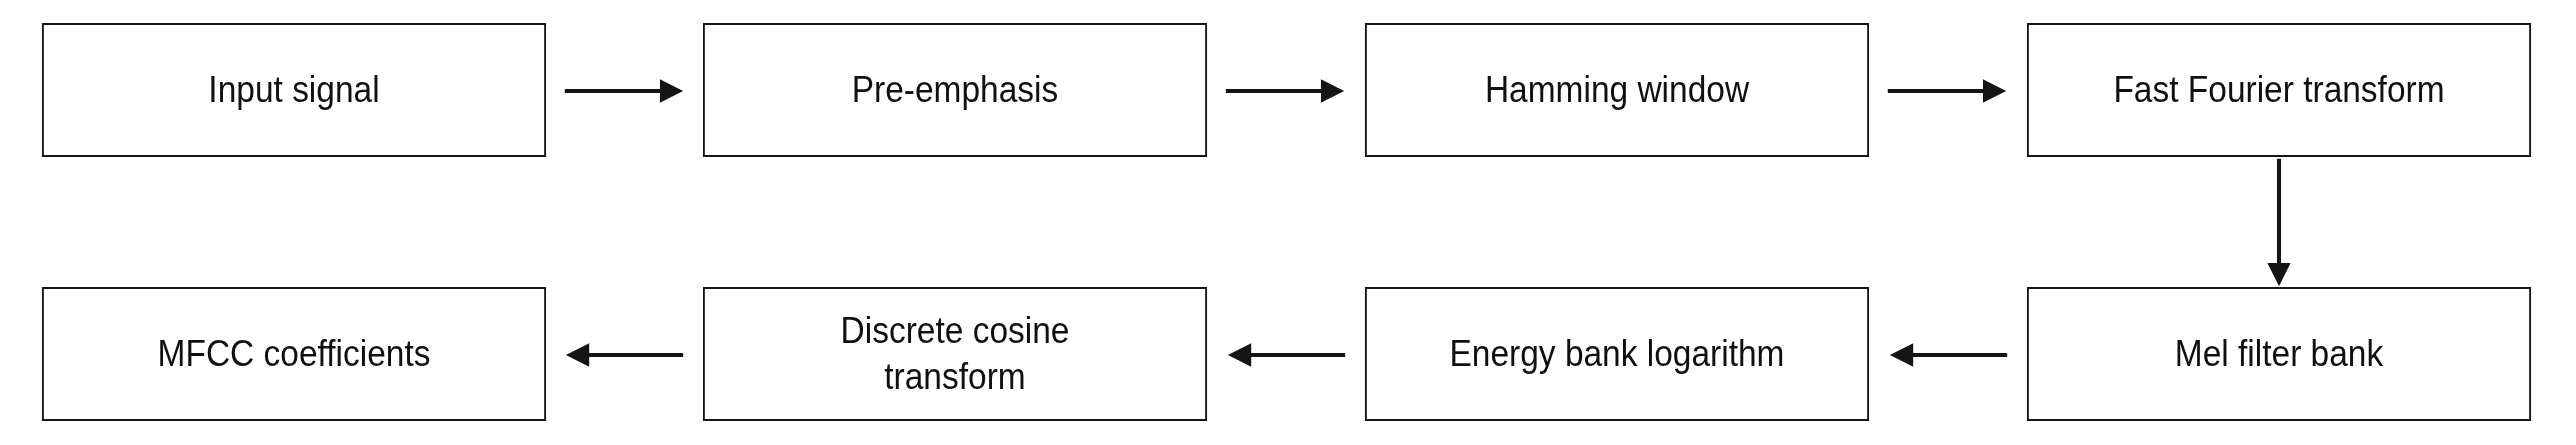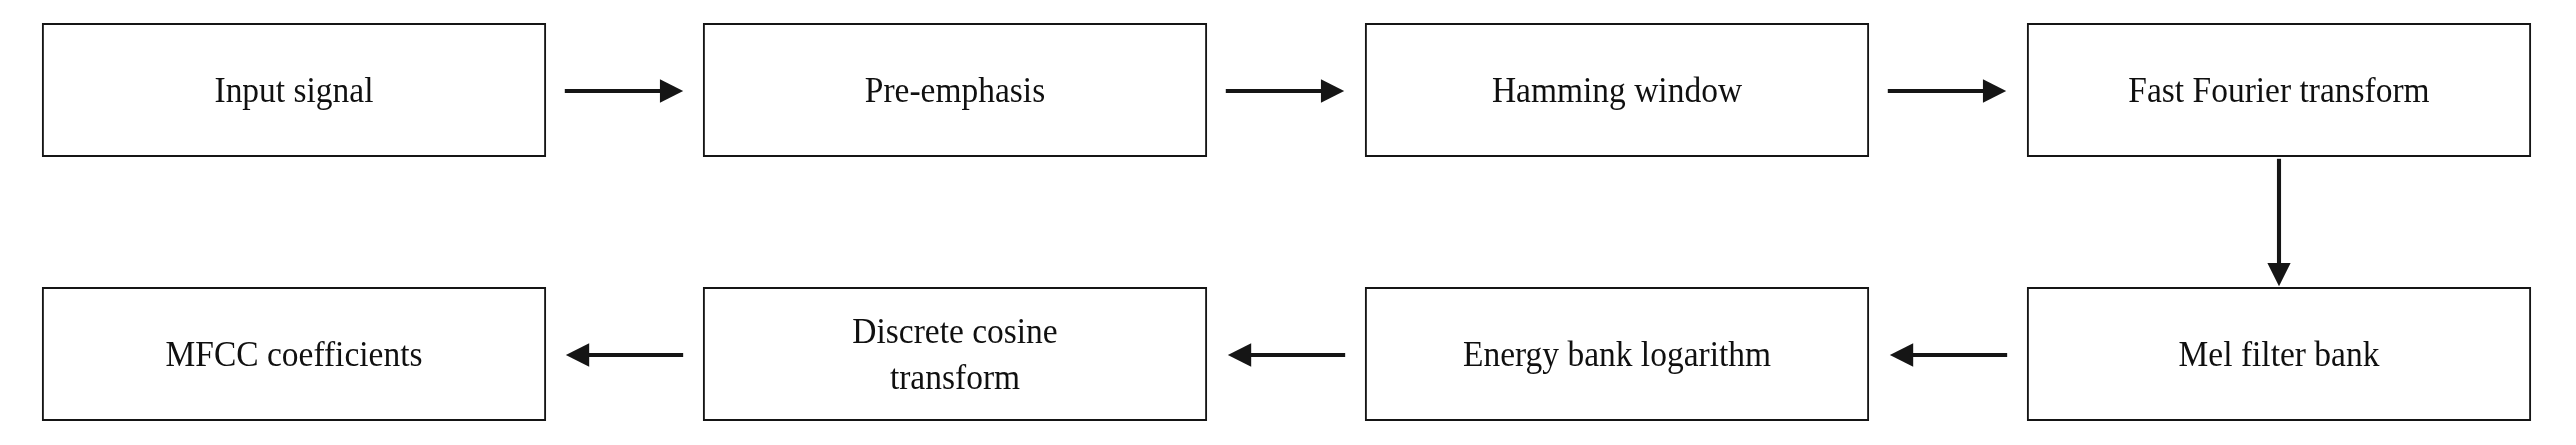--- a/index.html
+++ b/index.html
@@ -6,21 +6,21 @@
     margin: 0;
     padding: 0;
     background: #ffffff;
   }
   #canvas {
     position: relative;
     width: 2576px;
     height: 446px;
     background: #ffffff;
     overflow: hidden;
-    font-family: Liberation Serif, serif;
+    font-family: Liberation Sans, sans-serif;
   }
   .node {
     position: absolute;
     box-sizing: border-box;
     border: 2.1px solid #151515;
     background: #ffffff;
     display: flex;
     align-items: center;
     justify-content: center;
     text-align: center;

